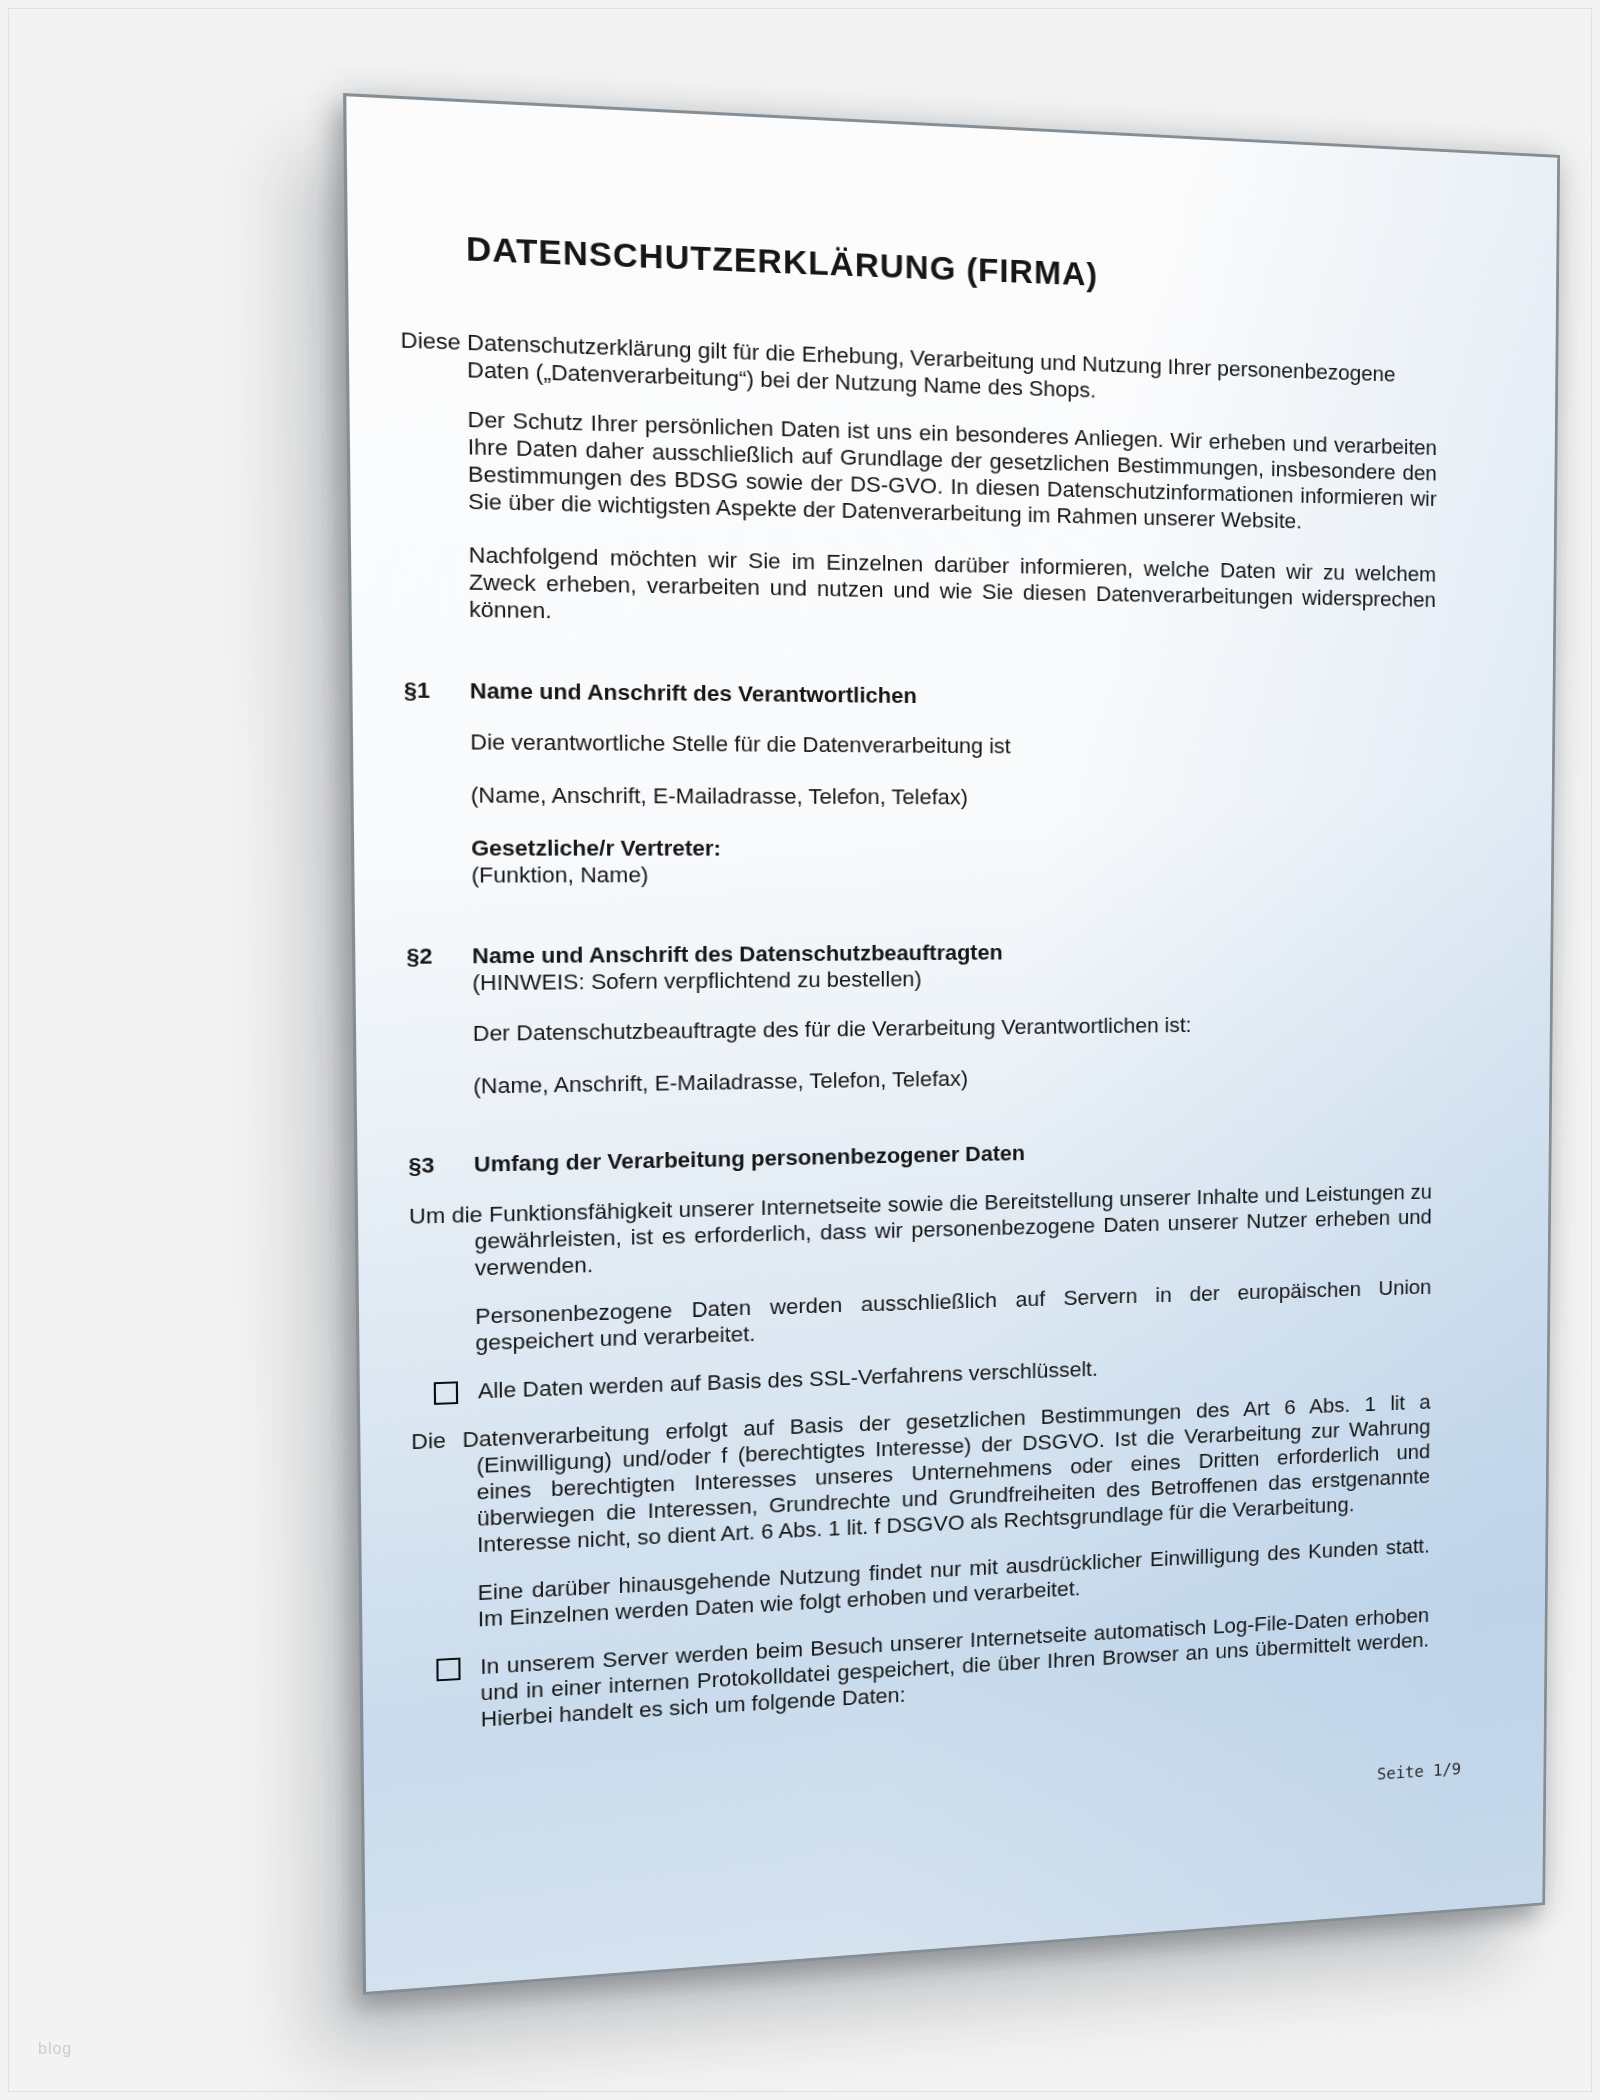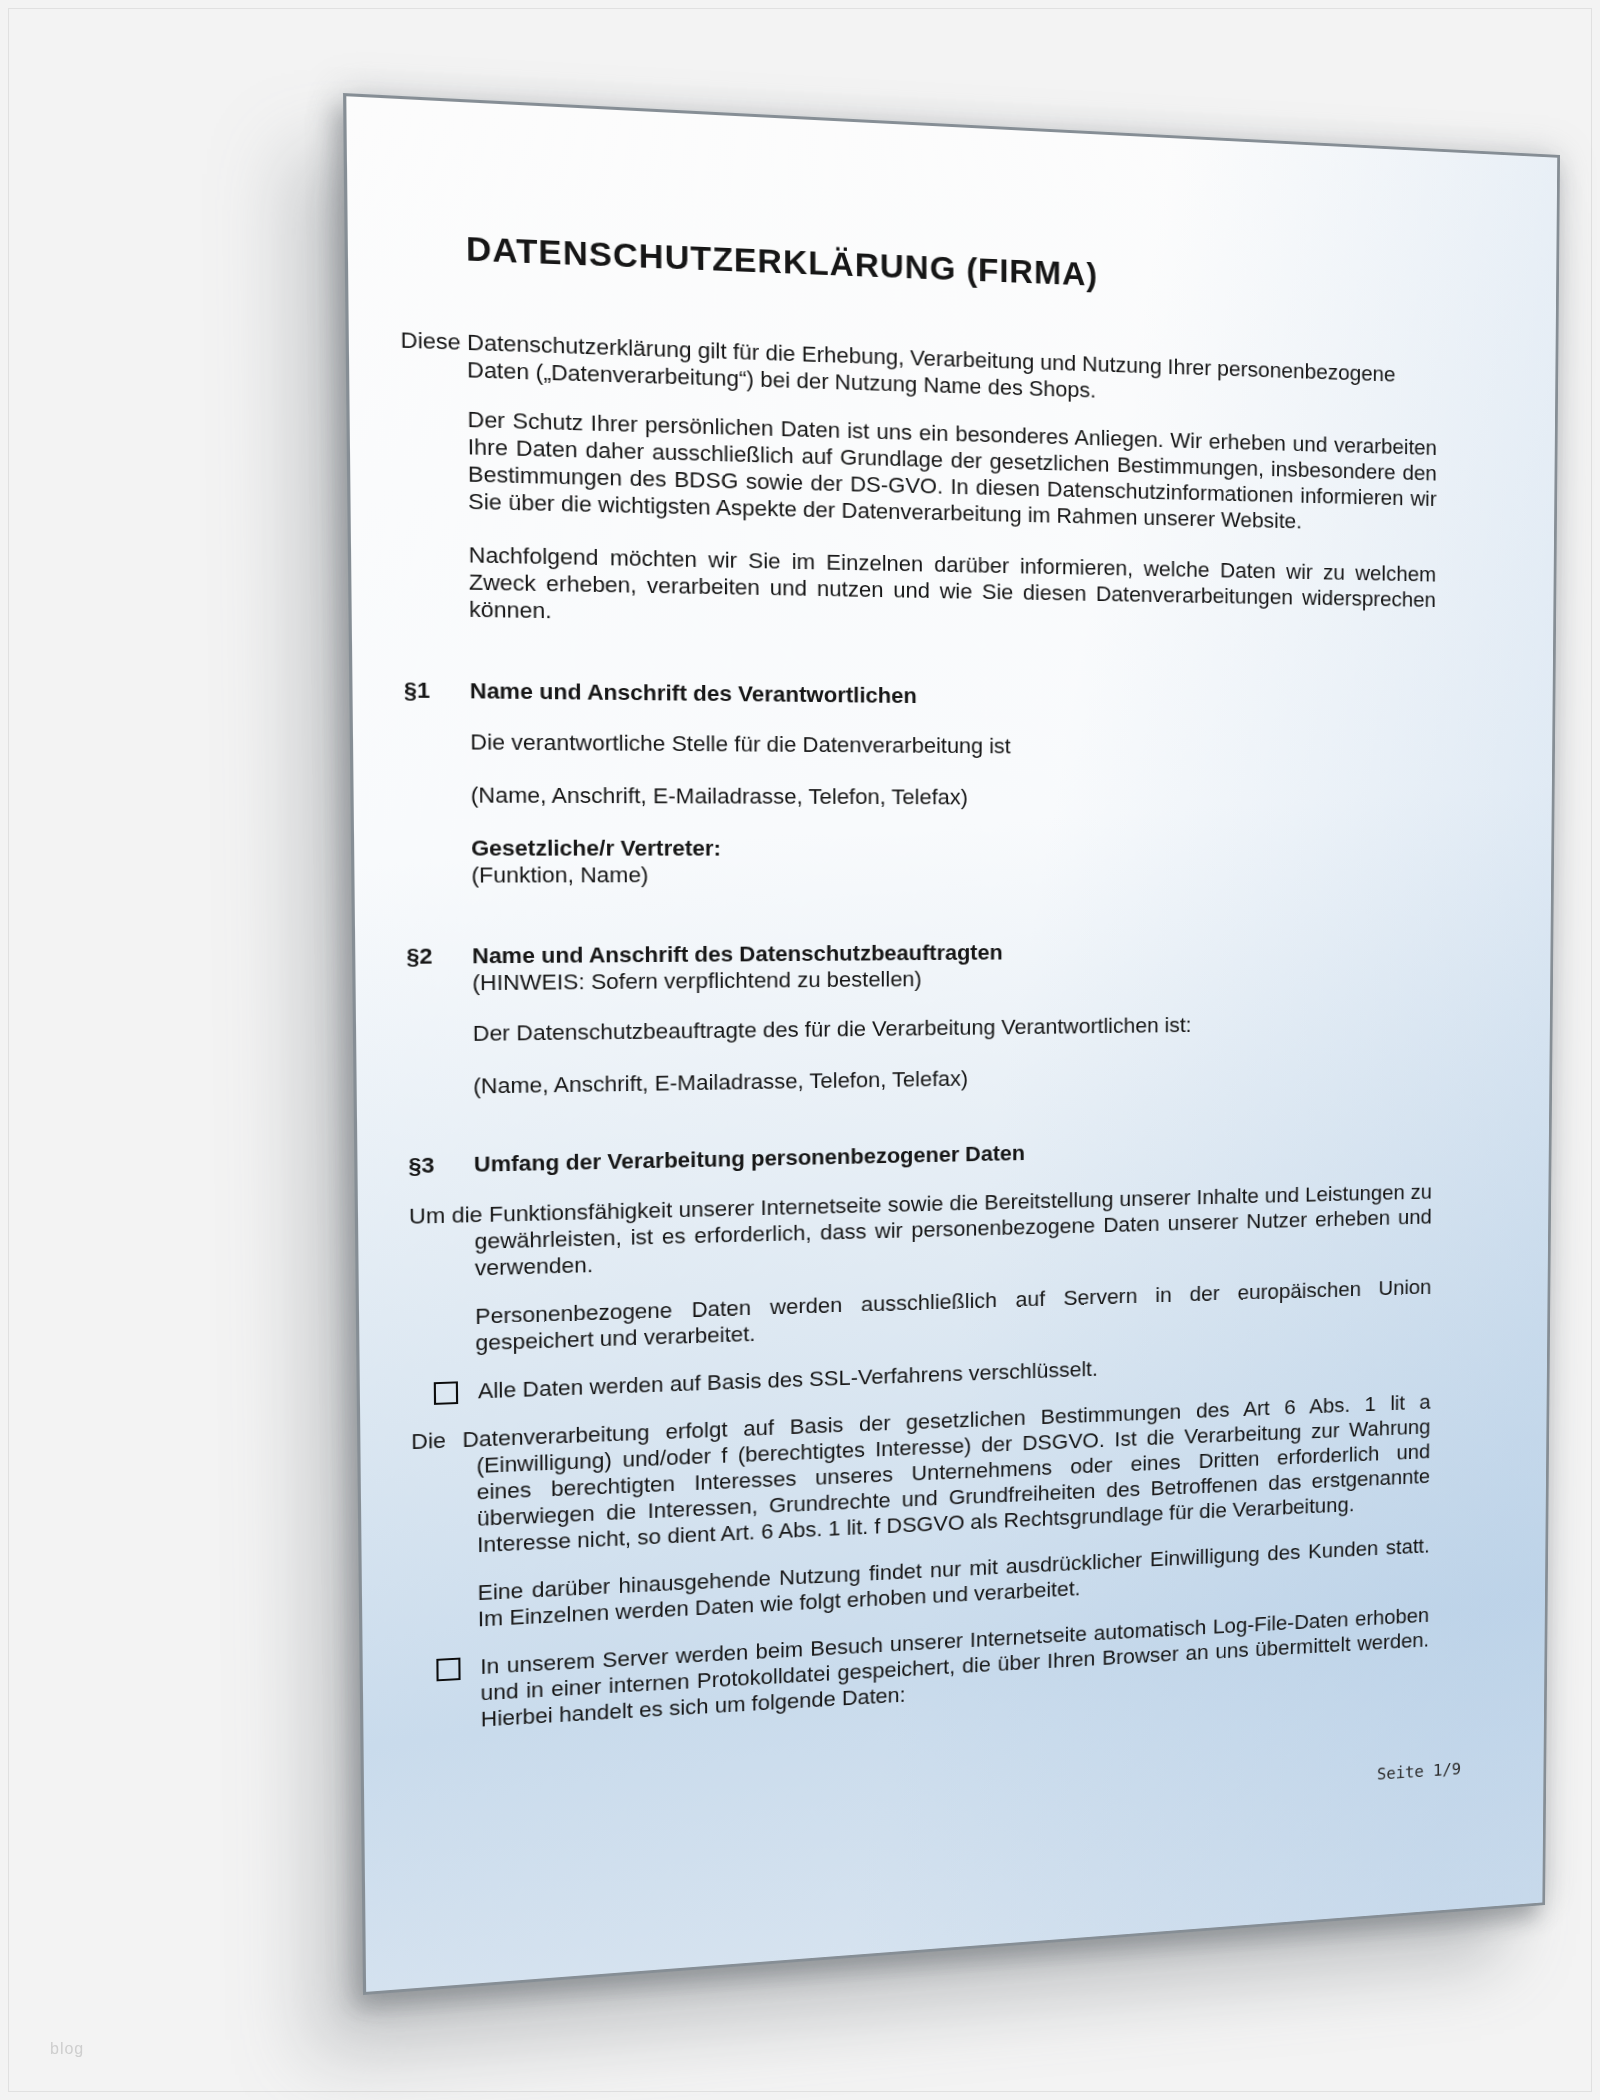--- a/index.html
+++ b/index.html
@@ -4,21 +4,21 @@
 <style>
   html,body { margin:0; padding:0; background:#e9e9e9; }
   .canvas {
     position:relative; width:1600px; height:2100px;
     background:#f3f3f3; overflow:hidden;
     font-family:"Liberation Sans", sans-serif;
   }
   .frame { position:absolute; inset:8px; border:1px solid #e0e0e0; pointer-events:none; }
   .watermark {
     position:absolute; left:38px; top:2040px;
-    font-size:16px; color:rgba(175,175,175,0.55); letter-spacing:1px;margin-left:12px;
+    font-size:16px; color:rgba(175,175,175,0.55); letter-spacing:1px;
   }
   
   .page {
     position:absolute; left:0; top:0; width:1220px; height:1900px;
     box-sizing:border-box;
     transform-origin:0 0;
     transform: matrix3d(1.11066,0.06206,0,0.0000725, 0.01640,1.03332,0,0.00001617, 0,0,1,0, 343,93,0,1);
     border:3px solid #868e95;
     background:
       linear-gradient(100deg, rgba(255,255,255,0) 52%, rgba(168,197,226,0.35) 92%),

